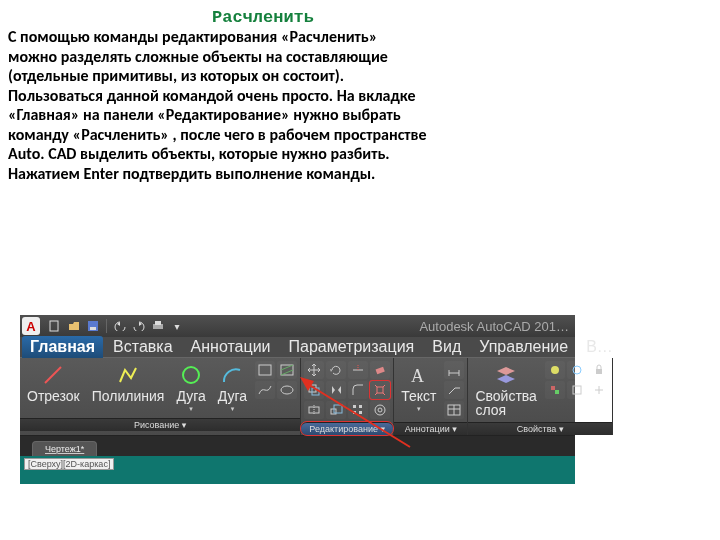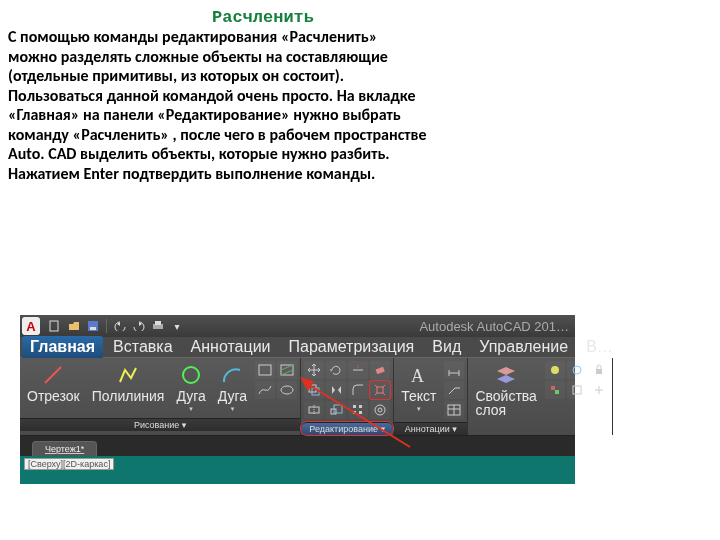--- a/index.html
+++ b/index.html
@@ -480,20 +480,21 @@
                 <rect x="2" y="2" width="8" height="8" fill="none" stroke="#ccc"></rect>
               </svg>
             </div>
           <div class="sbtn">
               <svg width="12" height="12">
                 <path d="M2 6h8M6 2v8" stroke="#ccc"></path>
               </svg>
             </div>
         </div>
       </div>
+      <div class="panel-title"><span>Свойства</span> ▾</div>
     </div>
   </div>
 
   <div class="filetab-row">
     <div class="filetab">Чертеж1*</div>
   </div>
 
   <div class="canvas">
     <span class="viewlabel">[Сверху][2D-каркас]</span>
   </div>

